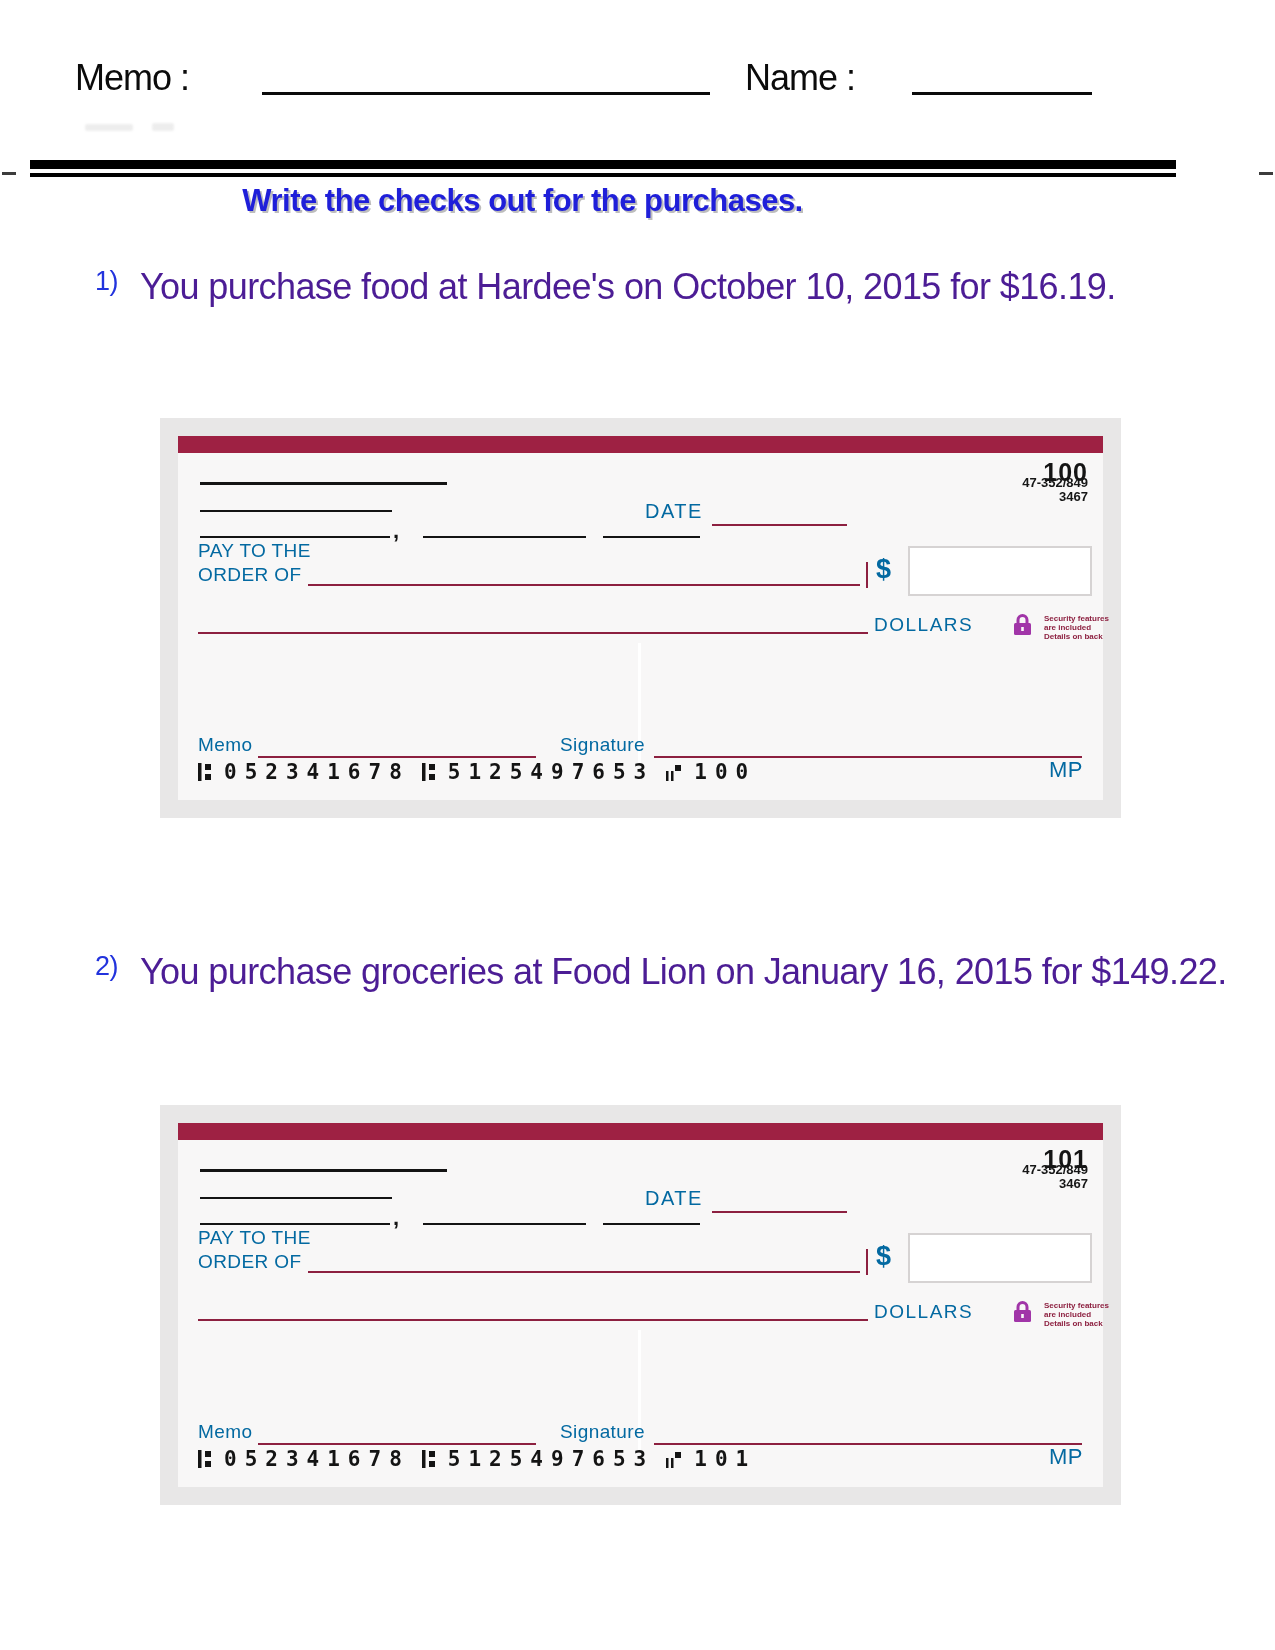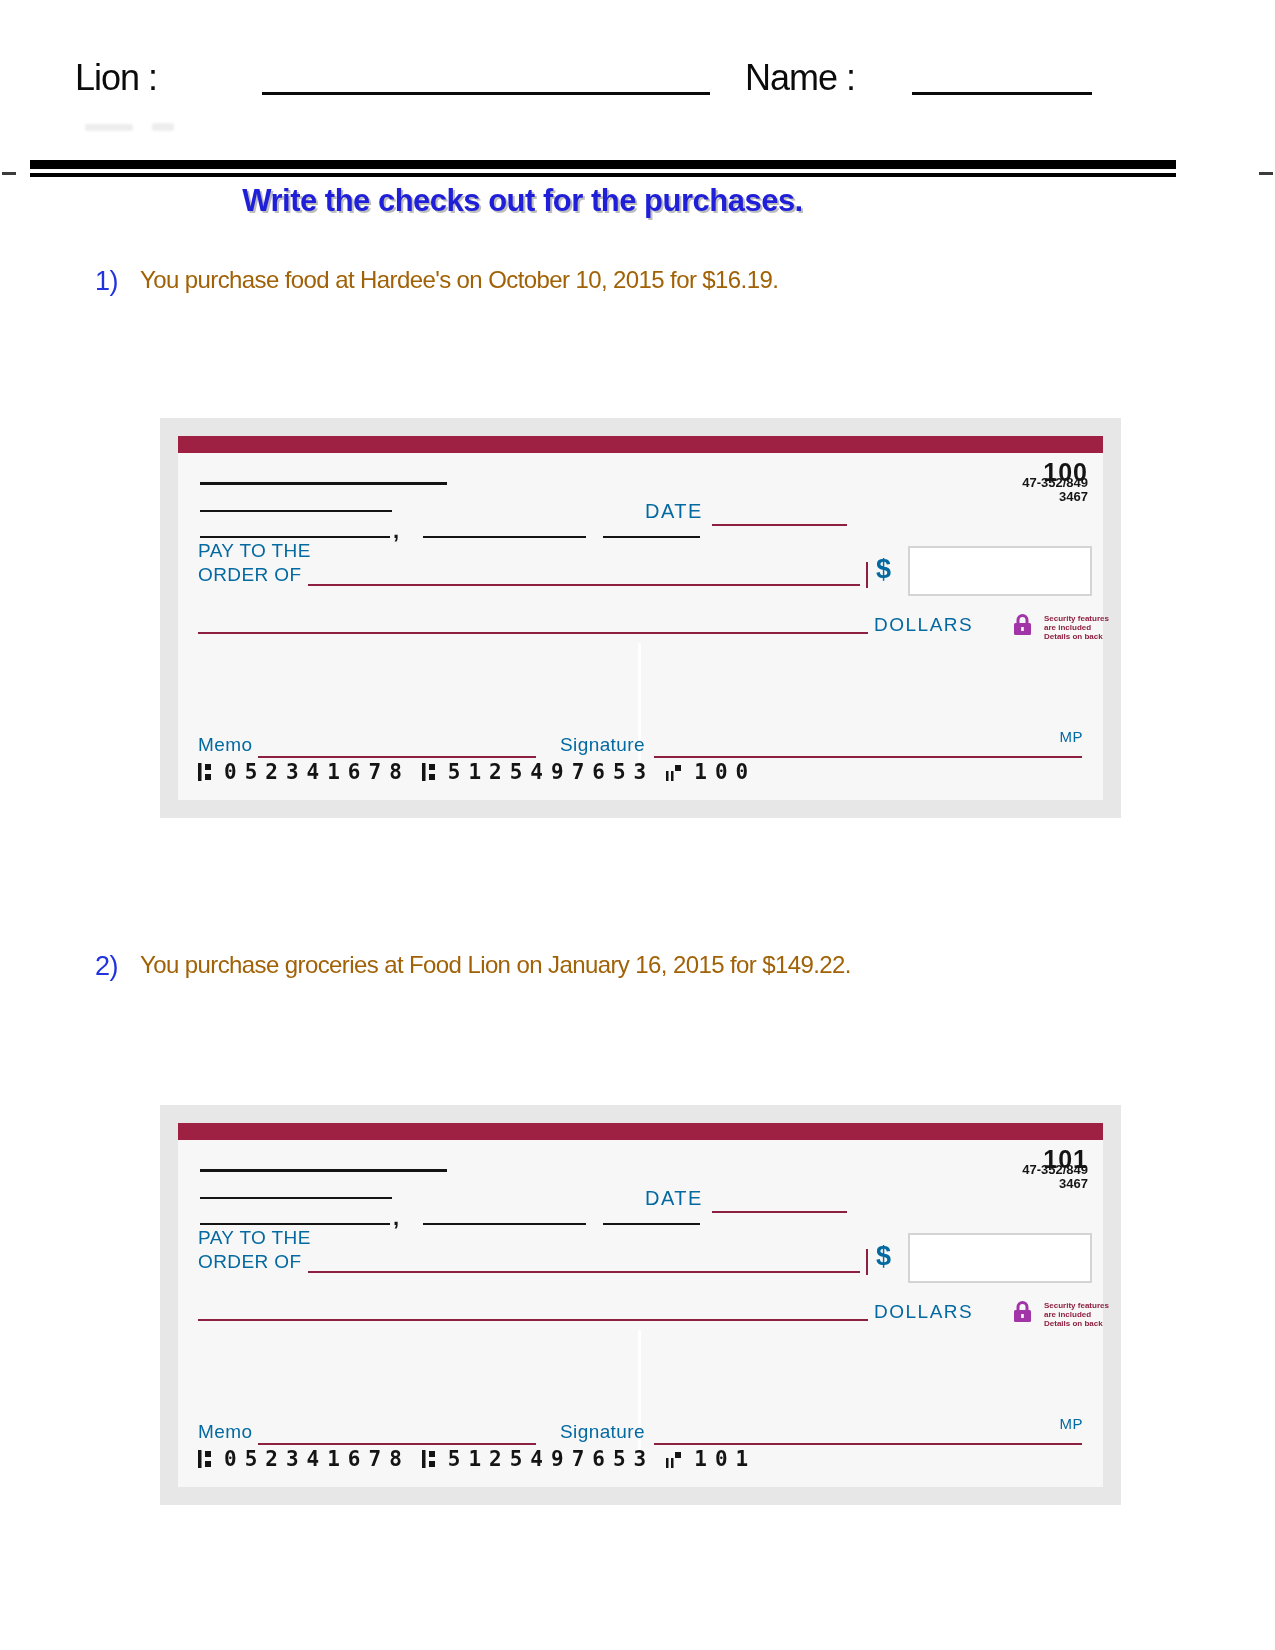--- a/index.html
+++ b/index.html
@@ -23,53 +23,53 @@
 
   
   .title{
     left:0;top:183px;width:1045px;text-align:center;
     font-size:31px;font-weight:bold;color:#1f1fd9;
     text-shadow:2px 2px 0 #bdbdbd;letter-spacing:-0.5px;
   }
 
   
   .q-num{font-size:27px;color:#2233dd;letter-spacing:-0.5px;}
-  .q-text{font-size:24px;color:#a16207;letter-spacing:-0.6px;}
+  .q-text{font-size:36px;color:#4c1d95;letter-spacing:-0.6px;}
 
   
   .check{
     left:160px;width:961px;height:400px;background:#e8e7e7;
   }
   .check .bar{left:18px;top:18px;width:925px;height:17px;background:#9e2143;}
   .check .paper{left:18px;top:35px;width:925px;height:347px;background:#f8f7f7;}
   .check .num{right:33px;top:40px;font-size:25px;font-weight:bold;letter-spacing:1px;color:#141414;}
   .check .blk{background:#141414;}
   .check .comma{font-size:22px;font-weight:bold;color:#141414;}
   .maroon{color:#0369a1;}
   .check .lbl{font-size:19px;letter-spacing:0.4px;}
   .check .date-lbl{font-size:20px;letter-spacing:1.5px;}
   .check .mline{background:#8d2040;height:2px;}
   .check .fraction{right:33px;top:58px;text-align:right;font-size:13px;line-height:14px;font-weight:bold;color:#161616;}
   .check .dollar{font-size:27px;font-weight:bold;}
   .check .tick{width:2px;height:26px;background:#8d2040;}
   .check .amount-box{width:180px;height:46px;background:#ffffff;border:2px solid #d6d3d3;}
   .check .sec-text{font-size:8px;line-height:9px;font-weight:bold;color:#8d2040;}
-  .check .mp{font-size:15px;letter-spacing:0.5px;}
+  .check .mp{font-size:22px;letter-spacing:0.5px;margin-top:29px;}
   .check .streak{width:3px;background:rgba(255,255,255,0.95);}
   .check .micr{
     display:flex;align-items:center;gap:10px;
     font-family:"DejaVu Sans Mono",monospace;font-weight:bold;
     font-size:21px;letter-spacing:8px;color:#141414;
   }
   .check .micr svg{display:block;margin:0 2px;}
 </style>
 </head>
 <body>
 
-<div class="abs hdr-label" style="left:75px;top:57px;">Lion :</div>
+<div class="abs hdr-label" style="left:75px;top:57px;">Memo :</div>
 <div class="abs hline" style="left:262px;top:92px;width:448px;"></div>
 <div class="abs hdr-label" style="left:745px;top:57px;">Name :</div>
 <div class="abs hline" style="left:912px;top:92px;width:180px;"></div>
 
 <div class="abs smudge" style="left:85px;top:124px;width:48px;height:7px;"></div>
 <div class="abs smudge" style="left:152px;top:123px;width:22px;height:8px;"></div>
 
 <div class="abs double-rule"></div>
 <div class="abs edge-dash" style="left:2px;"></div>
 <div class="abs edge-dash" style="left:1259px;"></div>

